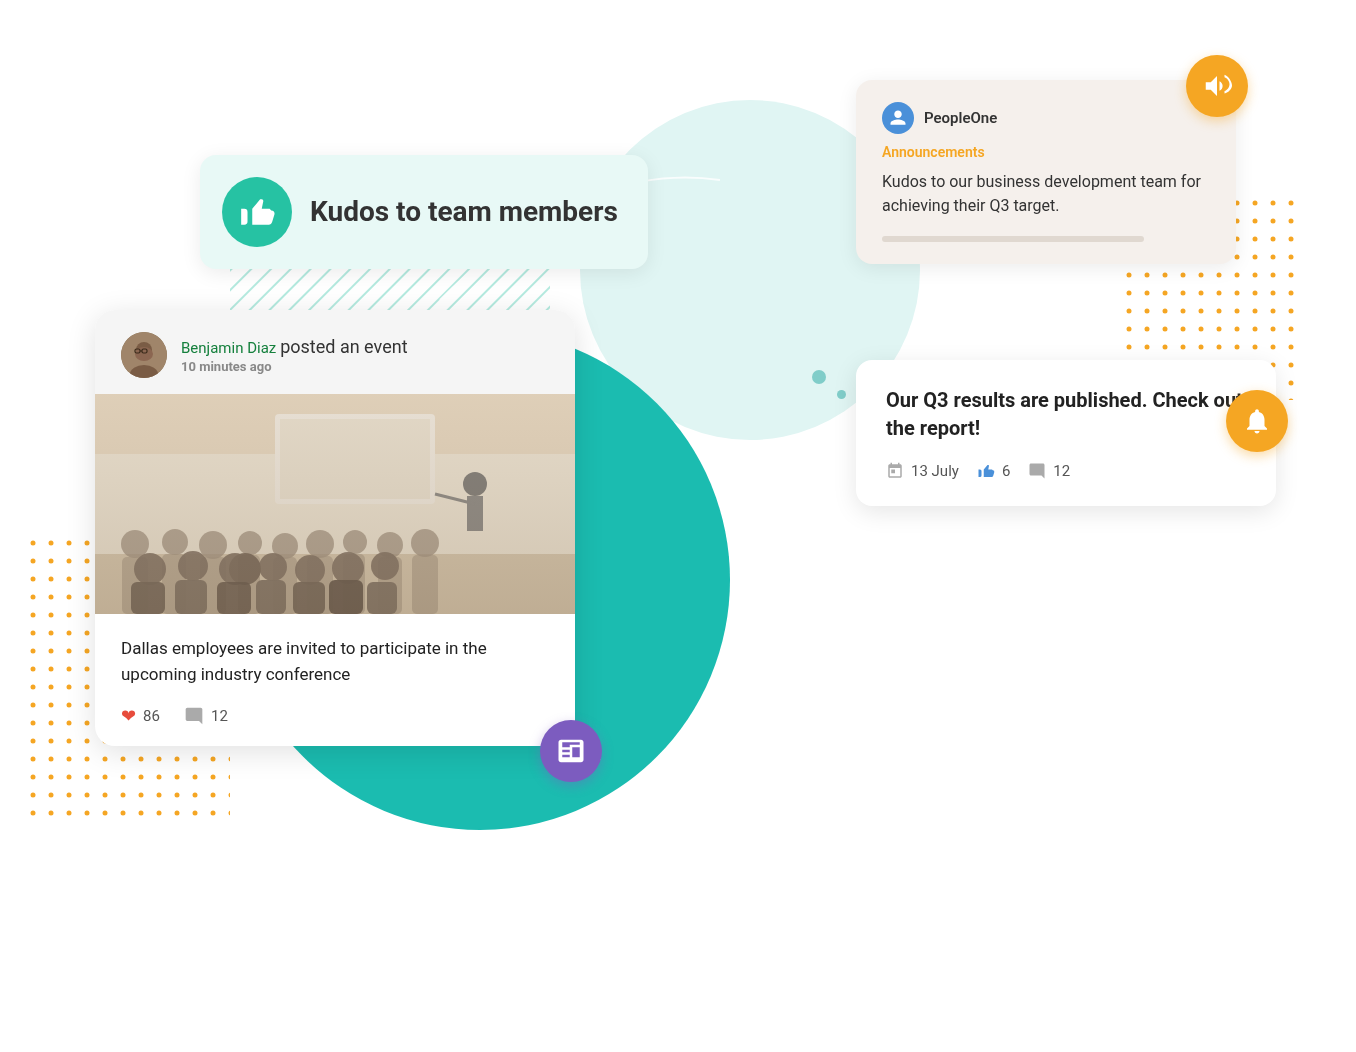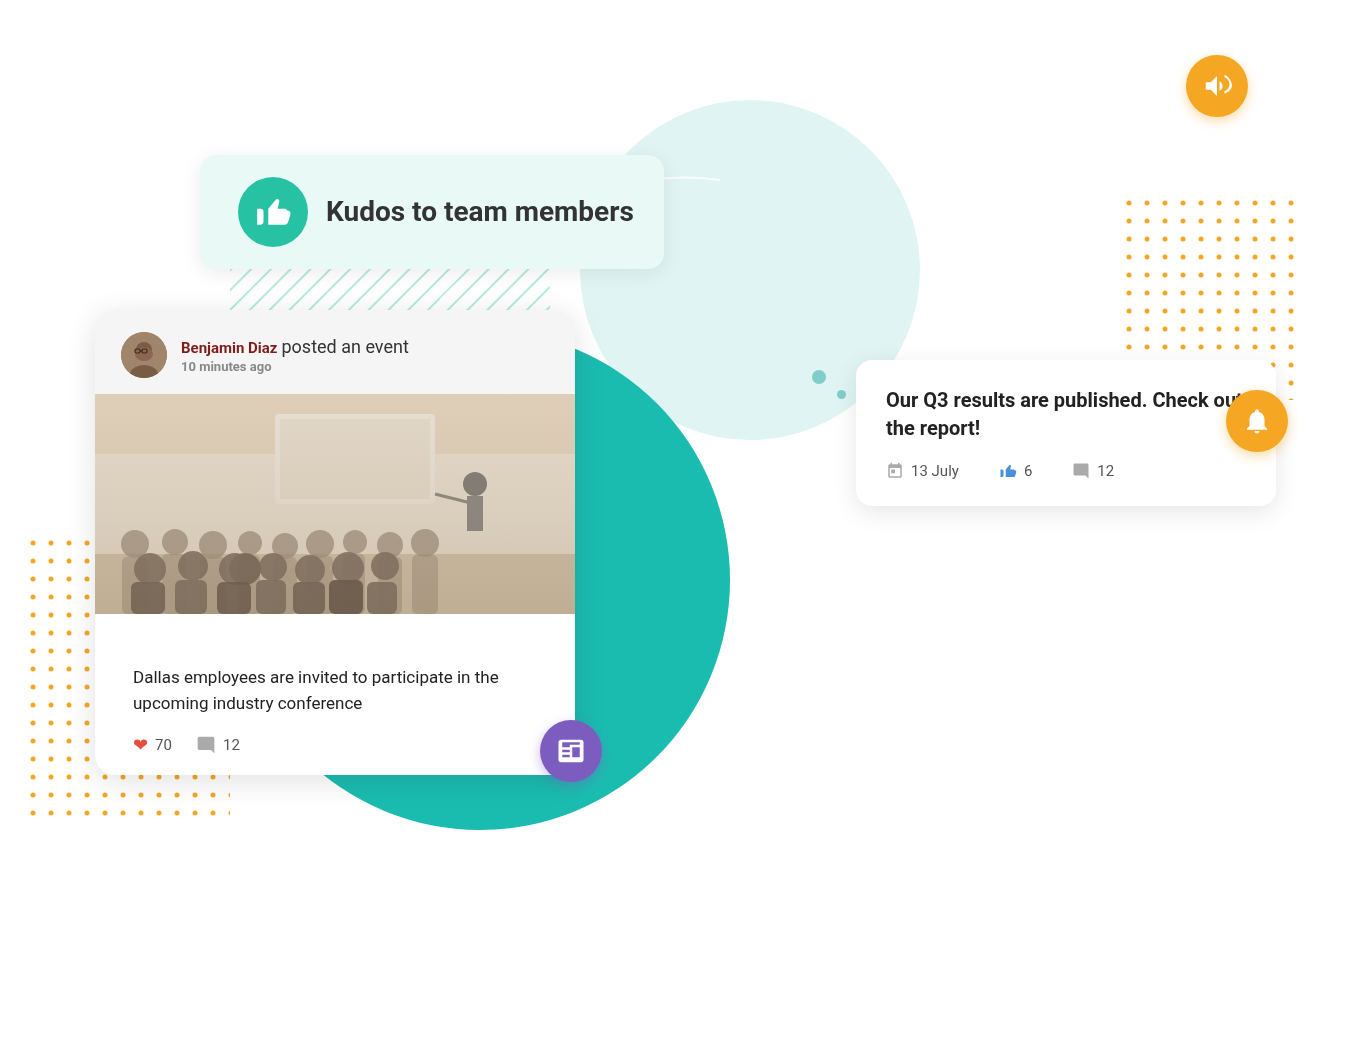--- a/index.html
+++ b/index.html
@@ -19,21 +19,21 @@
     }
 
     
     .kudos-badge {
       position: absolute;
       top: 155px;
       left: 200px;
       z-index: 10;
       background: #e8f9f6;
       border-radius: 16px;
-      padding: 22px 30px 22px 38px;
+      padding: 22px 30px 22px 22px;
       display: flex;
       align-items: center;
       gap: 18px;
       box-shadow: 0 4px 20px rgba(0,0,0,0.08);
       min-width: 360px;
     }
 
     .kudos-icon-circle {
       width: 70px;
       height: 70px;
@@ -161,21 +161,21 @@
       font-size: 20px;
       font-weight: 700;
       color: #222;
       line-height: 1.4;
       margin-bottom: 20px;
     }
 
     .q3-meta {
       display: flex;
       align-items: center;
-      gap: 40px;
+      gap: 18px;
     }
 
     .q3-meta-item {
       display: flex;
       align-items: center;
       gap: 7px;
       font-size: 15px;
       color: #555;
     }
 
@@ -246,22 +246,22 @@
       justify-content: center;
     }
 
     .avatar svg {
       width: 46px;
       height: 46px;
     }
 
     .poster-info .poster-name {
       font-size: 15px;
-      font-weight: 700;
-      color: #7f1d1d;
+      font-weight: 400;
+      color: #15803d;
     }
 
     .poster-info .action-text {
       font-size: 18px;
       font-weight: 400;
       color: #333;
     }
 
     .poster-info .time-text {
       font-size: 13px;
@@ -272,22 +272,21 @@
 
     .event-image {
       width: 100%;
       height: 220px;
       background: linear-gradient(135deg, #c9b89a 0%, #e8d5b7 30%, #d4c4aa 60%, #bfad96 100%);
       position: relative;
       overflow: hidden;
     }
 
     .event-card-body {
-      padding: 22px 38px 20px;
-      margin-top: 29px;
+      padding: 22px 26px 20px;
     }
 
     .event-title {
       font-size: 17px;
       color: #222;
       line-height: 1.5;
       margin-bottom: 18px;
     }
 
     .event-actions {
@@ -392,20 +391,33 @@
 
   <div class="kudos-badge">
     <div class="kudos-icon-circle">
       <svg viewBox="0 0 24 24">
         <path d="M2 20h2a2 2 0 0 0 2-2v-6a2 2 0 0 0-2-2H2v10zm18-10h-5l1-5a1 1 0 0 0-1-1h-1l-5 6v10h10.5a2 2 0 0 0 2-1.5l1.5-5a2 2 0 0 0-2-2.5z"></path>
       </svg>
     </div>
     <div class="kudos-text">Kudos to team members</div>
   </div>
 
+  <div class="announcement-card">
+    <div class="announcement-header">
+      <div class="peopleone-logo">
+        <svg viewBox="0 0 24 24">
+          <path d="M12 12c2.7 0 5-2.3 5-5s-2.3-5-5-5-5 2.3-5 5 2.3 5 5 5zm0 2c-3.3 0-10 1.7-10 5v2h20v-2c0-3.3-6.7-5-10-5z"></path>
+        </svg>
+      </div>
+      <span class="peopleone-name">PeopleOne</span>
+    </div>
+    <div class="announcement-tag">Announcements</div>
+    <div class="announcement-text">Kudos to our business development team for achieving their Q3 target.</div>
+    <div class="announcement-divider"></div>
+  </div>
 
   <div class="megaphone-badge">
     <svg viewBox="0 0 24 24" style="width:30px;height:30px;fill:white;">
       <path d="M18 3v2c2.2.8 4 3.1 4 5.5S20.2 15.2 18 16v2c3.3-.9 6-3.9 6-6.5S21.3 3.9 18 3zM3 9v6h4l5 5V4L7 9H3zm13.5 3c0-1.7-1-3.2-2.5-3.9v7.7c1.5-.6 2.5-2.1 2.5-3.8z"></path>
     </svg>
   </div>
 
   <div class="q3-card">
     <div class="q3-title">Our Q3 results are published. Check out the report!</div>
     <div class="q3-meta">
@@ -533,21 +545,21 @@
           </linearGradient>
         </defs>
       </svg>
     </div>
 
     <div class="event-card-body">
       <div class="event-title">Dallas employees are invited to participate in the upcoming industry conference</div>
       <div class="event-actions">
         <div class="action-like">
           <span class="heart-icon">❤</span>
-          <span>70</span>
+          <span>86</span>
         </div>
         <div class="action-comment">
           <svg width="20" height="20" viewBox="0 0 24 24" fill="#aaa">
             <path d="M20 2H4c-1.1 0-2 .9-2 2v12c0 1.1.9 2 2 2h14l4 4V4c0-1.1-.9-2-2-2z"></path>
           </svg>
           <span>12</span>
         </div>
       </div>
     </div>
   </div>

